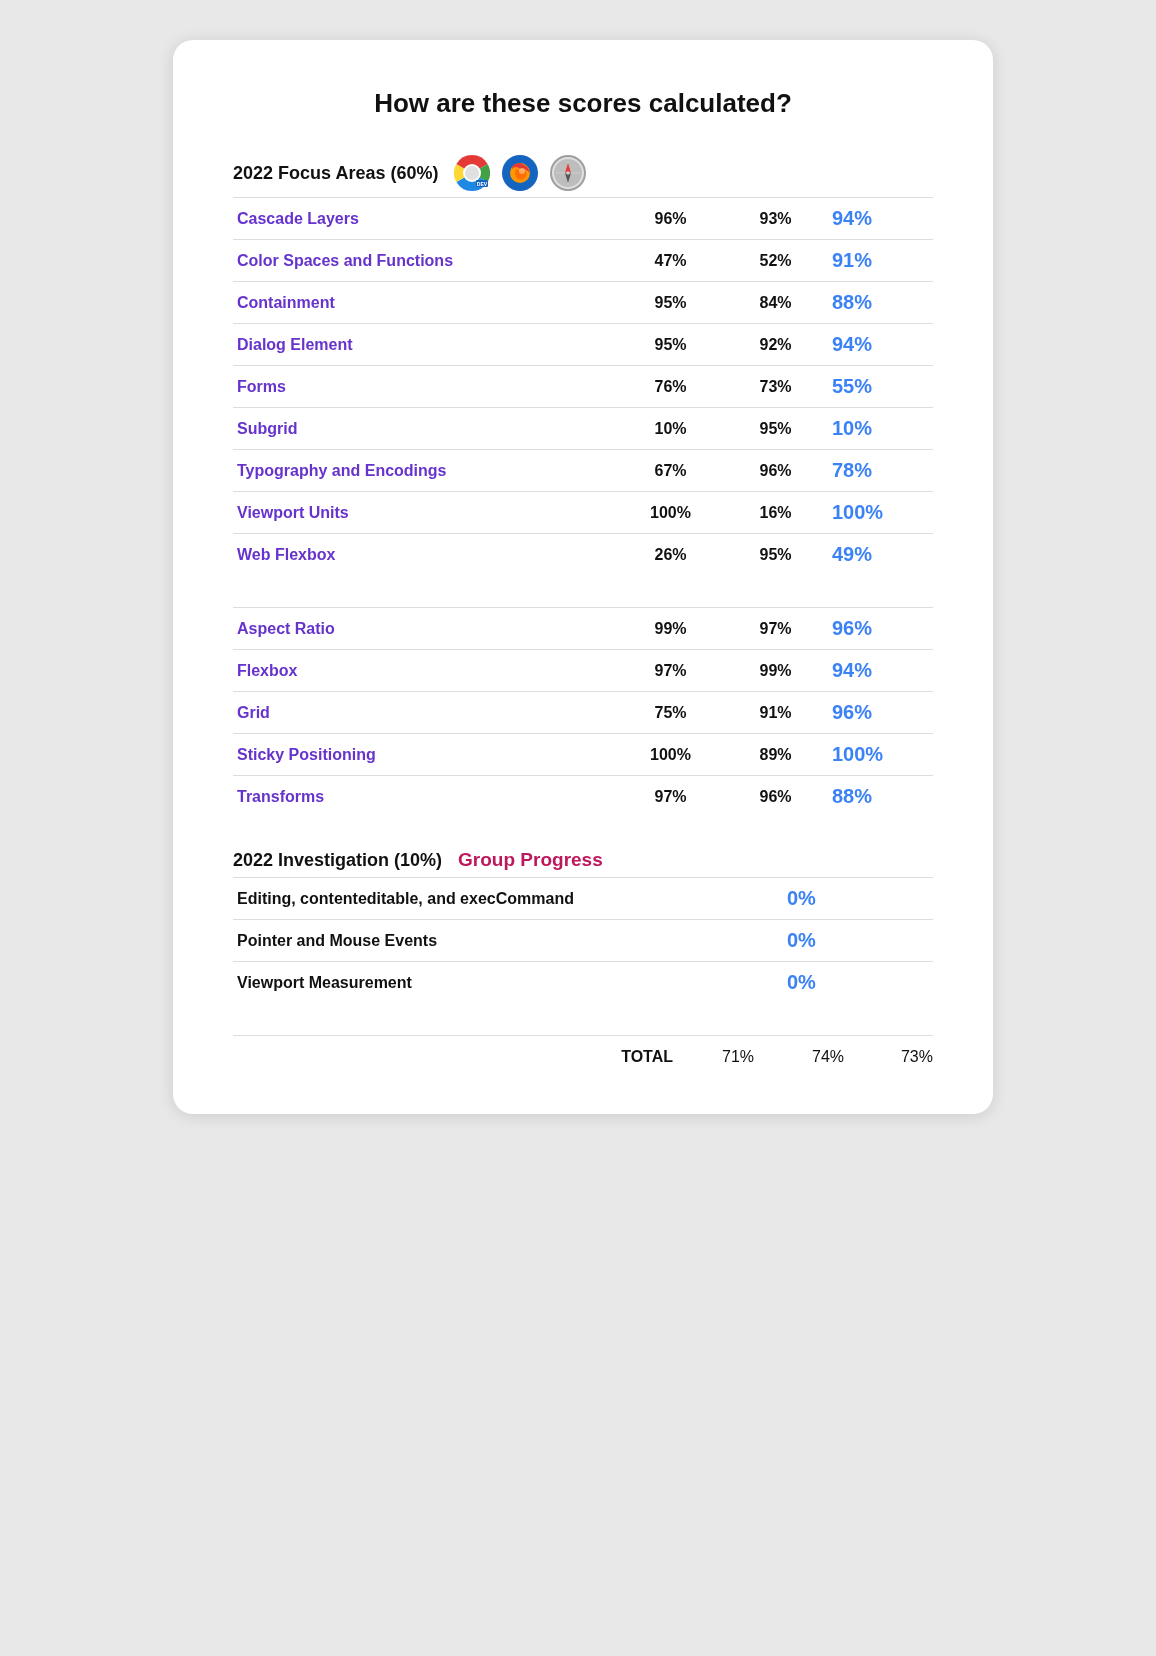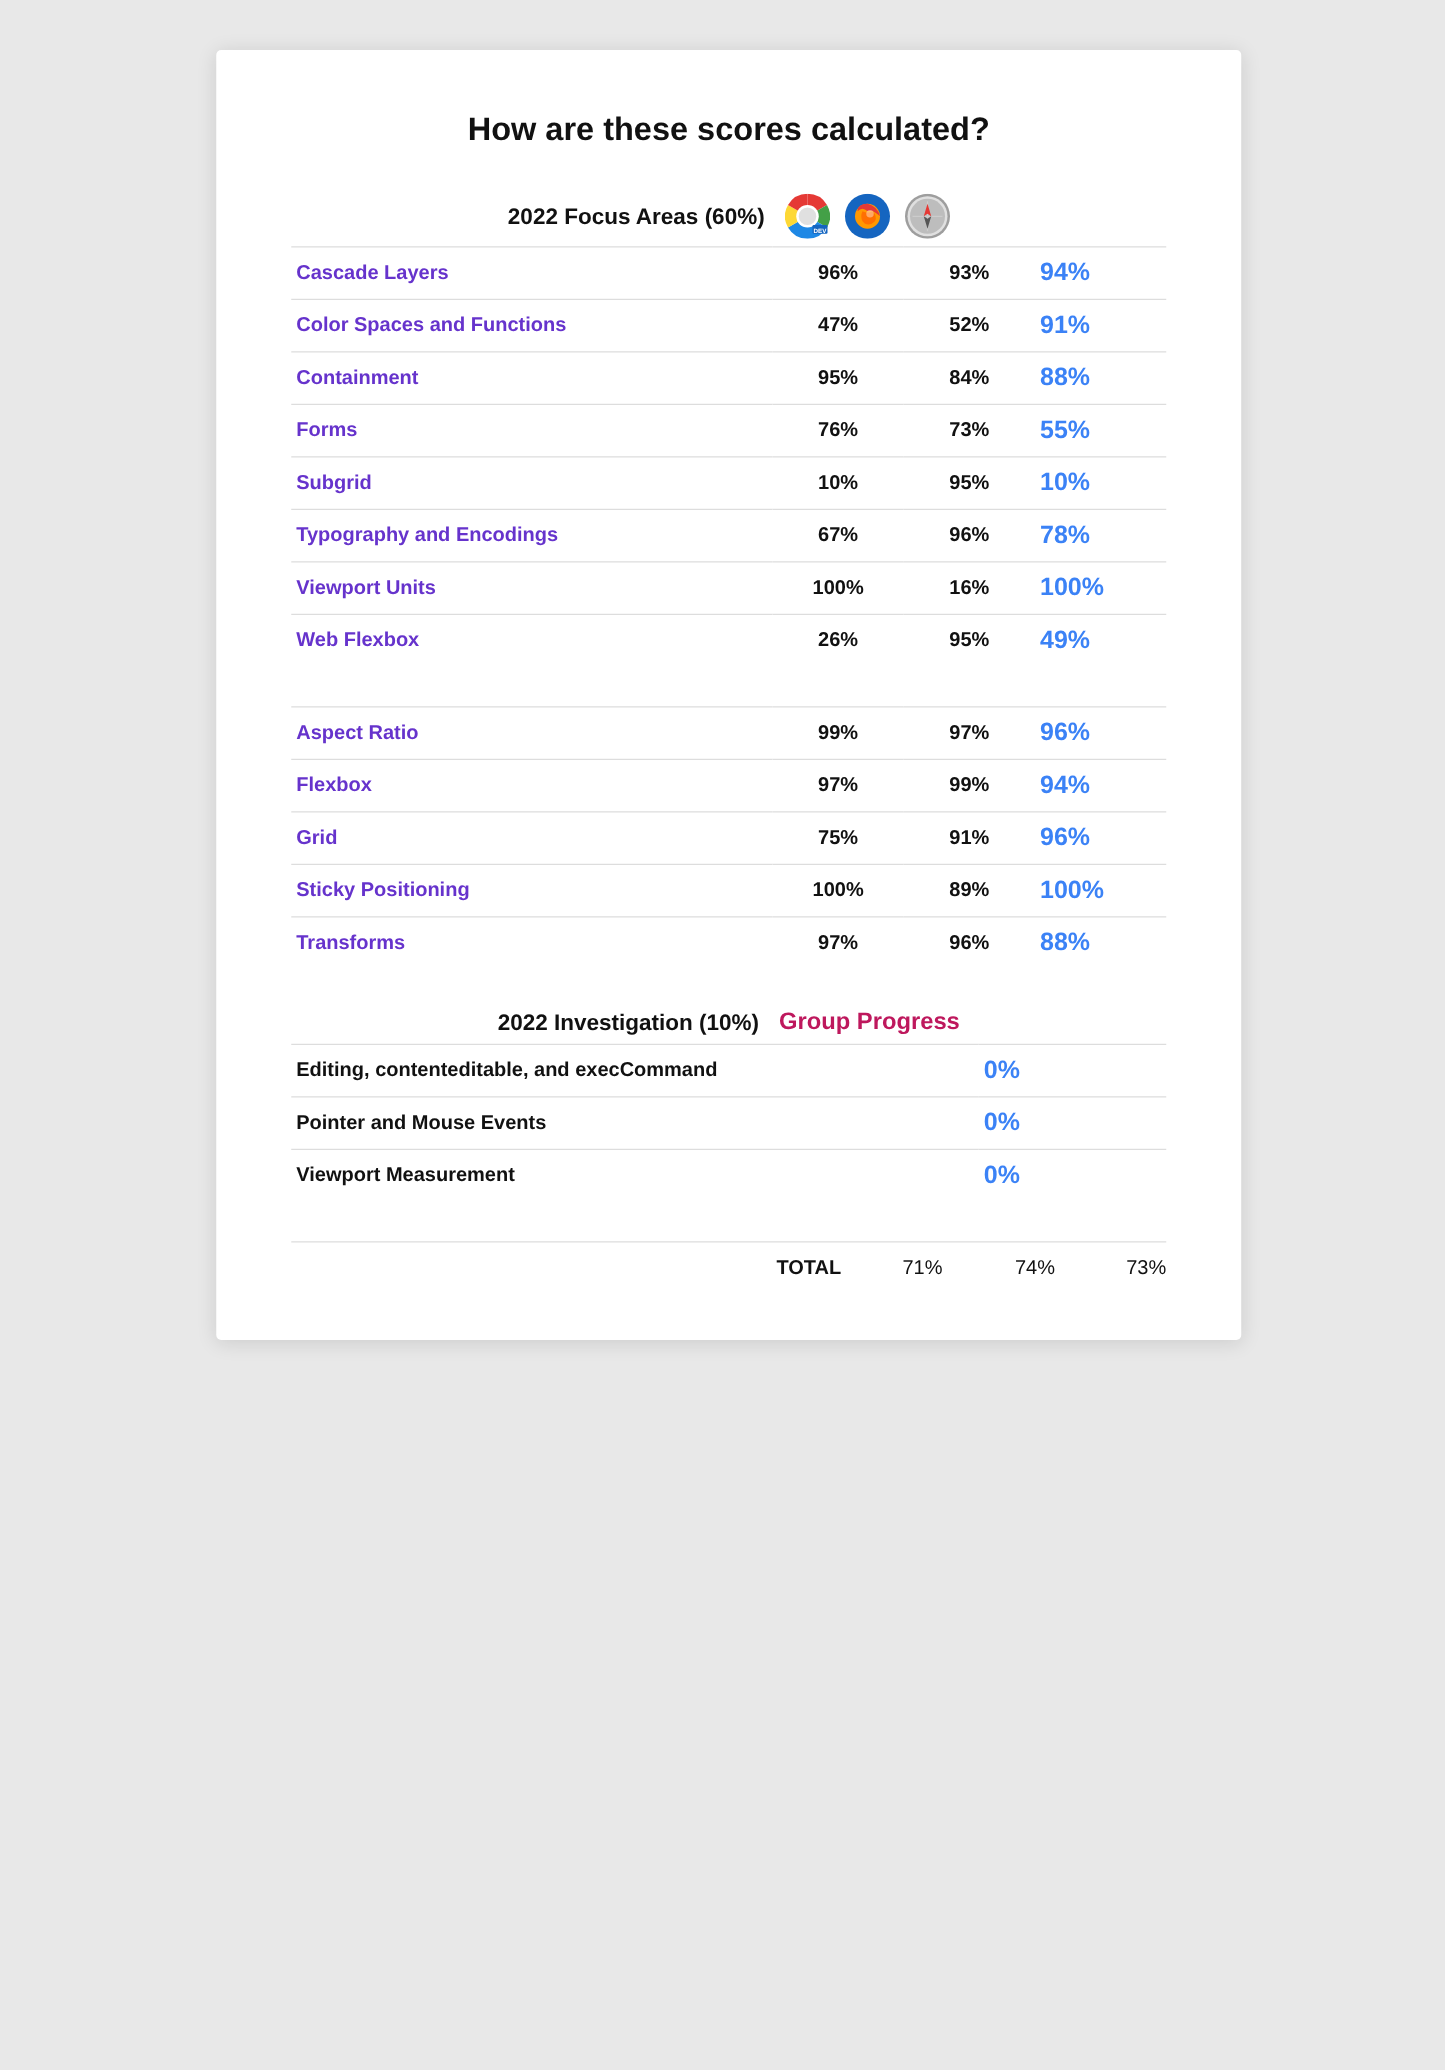--- a/index.html
+++ b/index.html
@@ -7,21 +7,21 @@
       background: #e8e8e8;
       display: flex;
       justify-content: center;
       align-items: flex-start;
       min-height: 100vh;
       padding: 40px 20px;
       font-family: -apple-system, BlinkMacSystemFont, 'Segoe UI', Helvetica, Arial, sans-serif;
     }
     .card {
       background: #fff;
-      border-radius: 4px;
+      border-radius: 20px;
       box-shadow: 0 2px 16px rgba(0,0,0,0.12);
       padding: 48px 60px 48px 60px;
       width: 820px;
       max-width: 100%;
       margin-left: 10px;
     }
     .page-title {
       font-size: 26px;
       font-weight: 700;
       text-align: center;
@@ -107,21 +107,21 @@
     }
     .total-score-right {
       font-size: 16px;
       color: #111;
       width: 60px;
       text-align: right;
     }
     .section-header-row {
       display: flex;
       align-items: center;
-      justify-content: center;
+      justify-content: flex-start;
       padding-bottom: 6px;
       gap: 16px;
     }
     
     .chrome-dev-icon {
       width: 36px;
       height: 36px;
     }
     .firefox-icon {
       width: 36px;
@@ -192,20 +192,26 @@
       <td class="score">52%</td>
       <td class="score-right">91%</td>
     </tr>
           <tr>
       <td class="feature-name">Containment</td>
       <td class="score">95%</td>
       <td class="score">84%</td>
       <td class="score-right">88%</td>
     </tr>
           <tr>
+      <td class="feature-name">Dialog Element</td>
+      <td class="score">95%</td>
+      <td class="score">92%</td>
+      <td class="score-right">94%</td>
+    </tr>
+          <tr>
       <td class="feature-name">Forms</td>
       <td class="score">76%</td>
       <td class="score">73%</td>
       <td class="score-right">55%</td>
     </tr>
           <tr>
       <td class="feature-name">Subgrid</td>
       <td class="score">10%</td>
       <td class="score">95%</td>
       <td class="score-right">10%</td>

